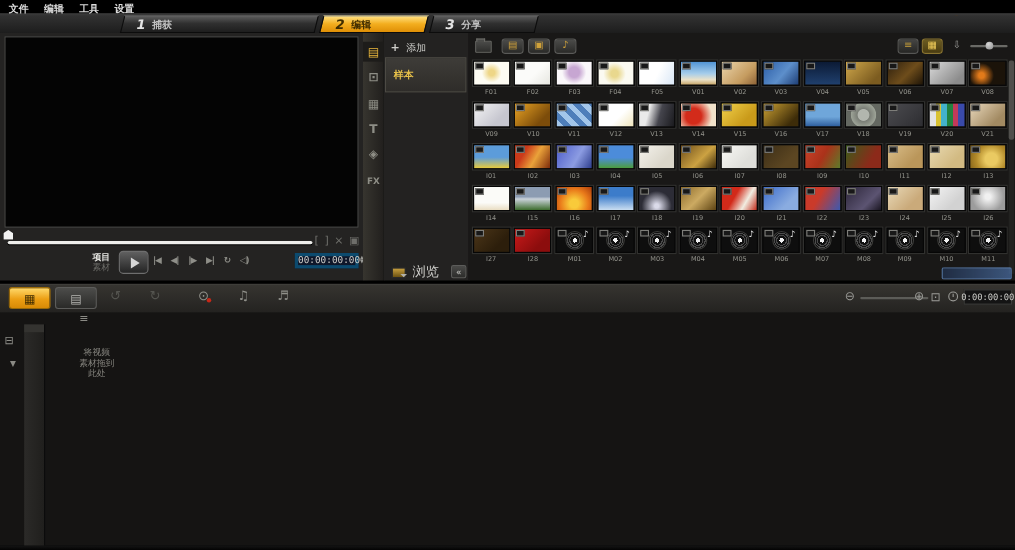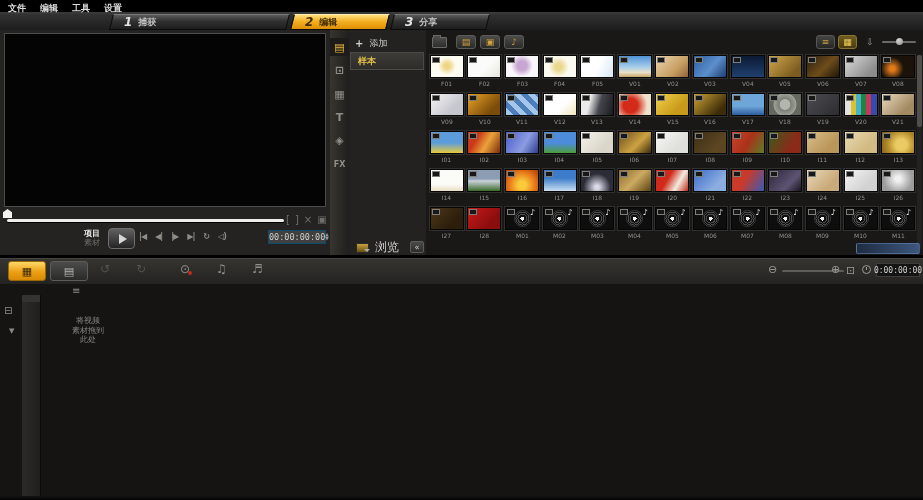--- a/index.html
+++ b/index.html
@@ -44,37 +44,37 @@
   .modes{left:84px;top:229px;line-height:9px;text-align:right;}
   .mode-a{font-size:8px;color:#e6e6e2;font-weight:bold;}
   .mode-b{font-size:8px;color:#6c6c68;font-weight:normal;}
   .playbtn{left:108px;top:228px;width:25px;height:19px;border-radius:4px;
     background:linear-gradient(180deg,#606060,#242424);border:1px solid #6e6e6e;
     display:flex;align-items:center;justify-content:center;}
   .playbtn i{width:0;height:0;border-left:8px solid #d6d6d6;border-top:5px solid transparent;
     border-bottom:5px solid transparent;margin-left:2px;}
   .transport{left:139px;top:232px;display:flex;gap:9px;}
   .transport span{font-size:8px;font-weight:bold;color:#8e8e88;letter-spacing:-1px;}
-  .tcbox{left:268px;top:230px;width:58px;height:14px;background:#404040;border:1px solid #0c4a6e;
+  .tcbox{left:268px;top:230px;width:58px;height:14px;background:#0f172a;border:3px solid #0c4a6e;
     display:flex;align-items:center;box-sizing:border-box;}
   .tcbox .tc{flex:1;text-align:center;font-size:8.5px;color:#cfcfcb;font-family:"DejaVu Sans Mono",monospace;}
   .spin{display:flex;flex-direction:column;font-size:4.5px;color:#9a9a96;line-height:4px;padding-right:1px;}
   
   .navstrip{left:330px;top:30px;width:19px;height:225px;
     background:linear-gradient(90deg,#37352f,#211f1d);border-right:1px solid #0c0c0c;}
   .navicon{position:absolute;left:330px;width:19px;height:18px;display:flex;align-items:center;
     justify-content:center;font-size:11px;color:#8e8e86;font-weight:bold;}
   .navicon.active{color:#ecb83c;background:#1d1c1a;}
   .navicon.fx{font-size:8px;}
   
   .gallery{left:349px;top:30px;width:77px;height:225px;background:#232221;border-right:1px solid #101010;}
   .addrow{left:355px;top:37px;display:flex;gap:6px;align-items:center;}
   .addrow .plus{font-size:10px;color:#cfcfcb;font-weight:bold;}
   .addrow .txt{font-size:9px;color:#cfcfcb;}
-  .galsel{left:350px;top:52px;width:74px;height:18px;
+  .galsel{left:350px;top:52px;width:74px;height:32px;
     background:linear-gradient(180deg,#3e3c38,#2e2c29);border:1px solid #4c4a44;box-sizing:border-box;
     display:flex;align-items:center;padding-left:7px;}
   .galsel span{font-size:9px;color:#e6c04a;font-weight:bold;}
   .browserow{left:356px;top:239px;display:flex;gap:6px;align-items:center;}
   .browserow .bicon{width:11px;height:8px;background:linear-gradient(180deg,#c8a040,#6a5010);
     border:1px solid #2a2a2a;position:relative;}
   .browserow .bicon::after{content:"";position:absolute;right:-2px;bottom:-3px;
     border:3px solid transparent;border-top-color:#b0b0ac;}
   .browserow .txt{font-size:12px;color:#cfcfcb;}
   .collapsebtn{left:410px;top:241px;width:14px;height:12px;border-radius:2px;

